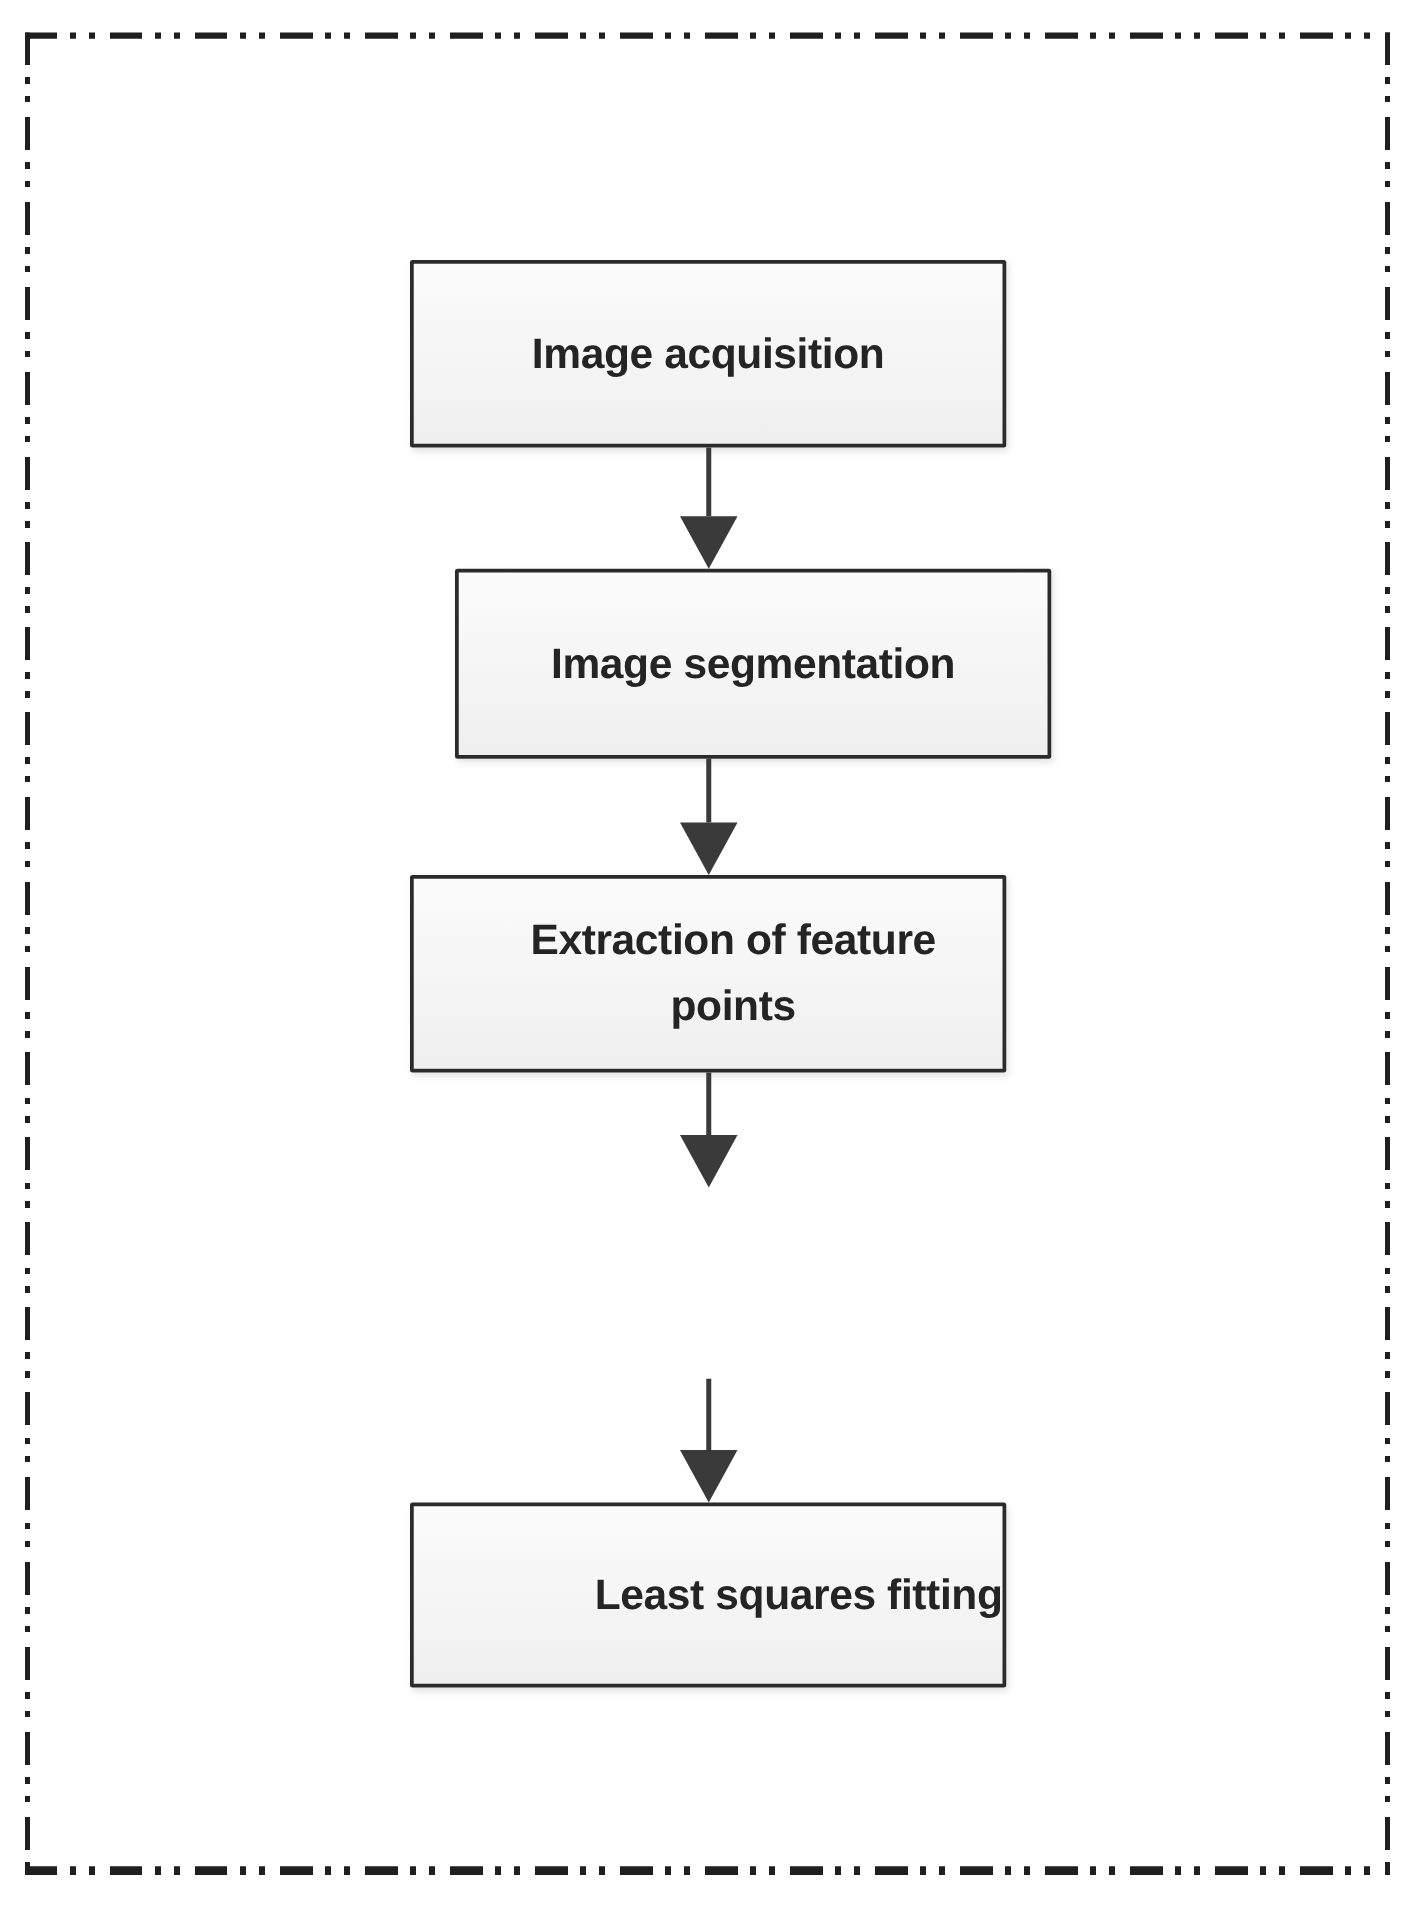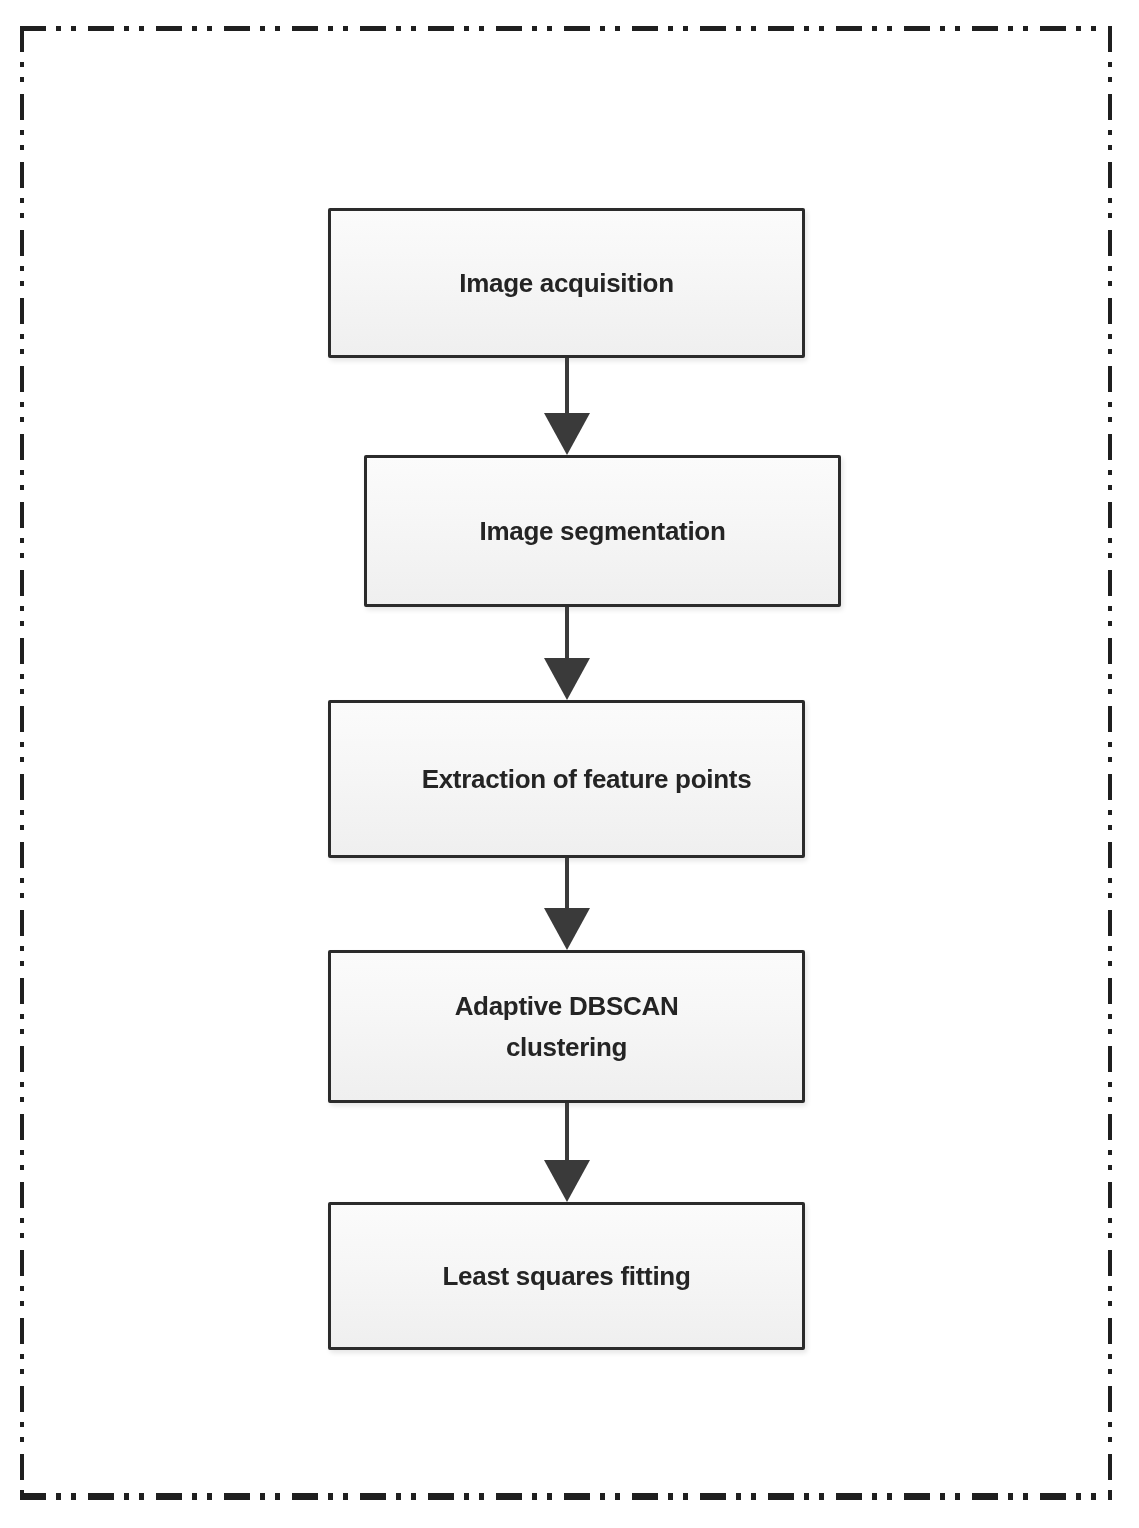--- a/index.html
+++ b/index.html
@@ -70,21 +70,21 @@
       #f6f6f6 45%,
       var(--box-fill-bottom, #efefef) 100%);
     box-shadow: 2px 3px 5px rgba(0,0,0,0.10);
     display: flex;
     align-items: center;
     justify-content: center;
     text-align: center;
   }
   .flow-box .label {
     max-width: 350px;
-    font-size: 26px;
+    font-size: 34px;
     font-weight: 600;
     letter-spacing: -0.3px;
     line-height: 1.55;
     color: var(--text, #242424);
   }
 
   
   .flow-arrow {
     position: absolute;
     left: 567px;
@@ -138,26 +138,23 @@
 
   <div class="flow-box" style="top:700px;height:158px;padding-left:40px;">
     <span class="label">Extraction of feature points</span>
   </div>
 
   <div class="flow-arrow" style="top:858px;height:92px;">
     <div class="shaft"></div>
     <div class="head"></div>
   </div>
 
-  <div class="flow-box" style="top:950px;height:153px;">
-    <span class="label">Adaptive DBSCAN clustering</span>
-  </div>
 
   <div class="flow-arrow" style="top:1103px;height:99px;">
     <div class="shaft"></div>
     <div class="head"></div>
   </div>
 
-  <div class="flow-box" style="top:1202px;height:148px;">
+  <div class="flow-box" style="top:1202px;height:148px;justify-content:flex-end;">
     <span class="label">Least squares fitting</span>
   </div>
 
 </div>
 
 </body></html>

